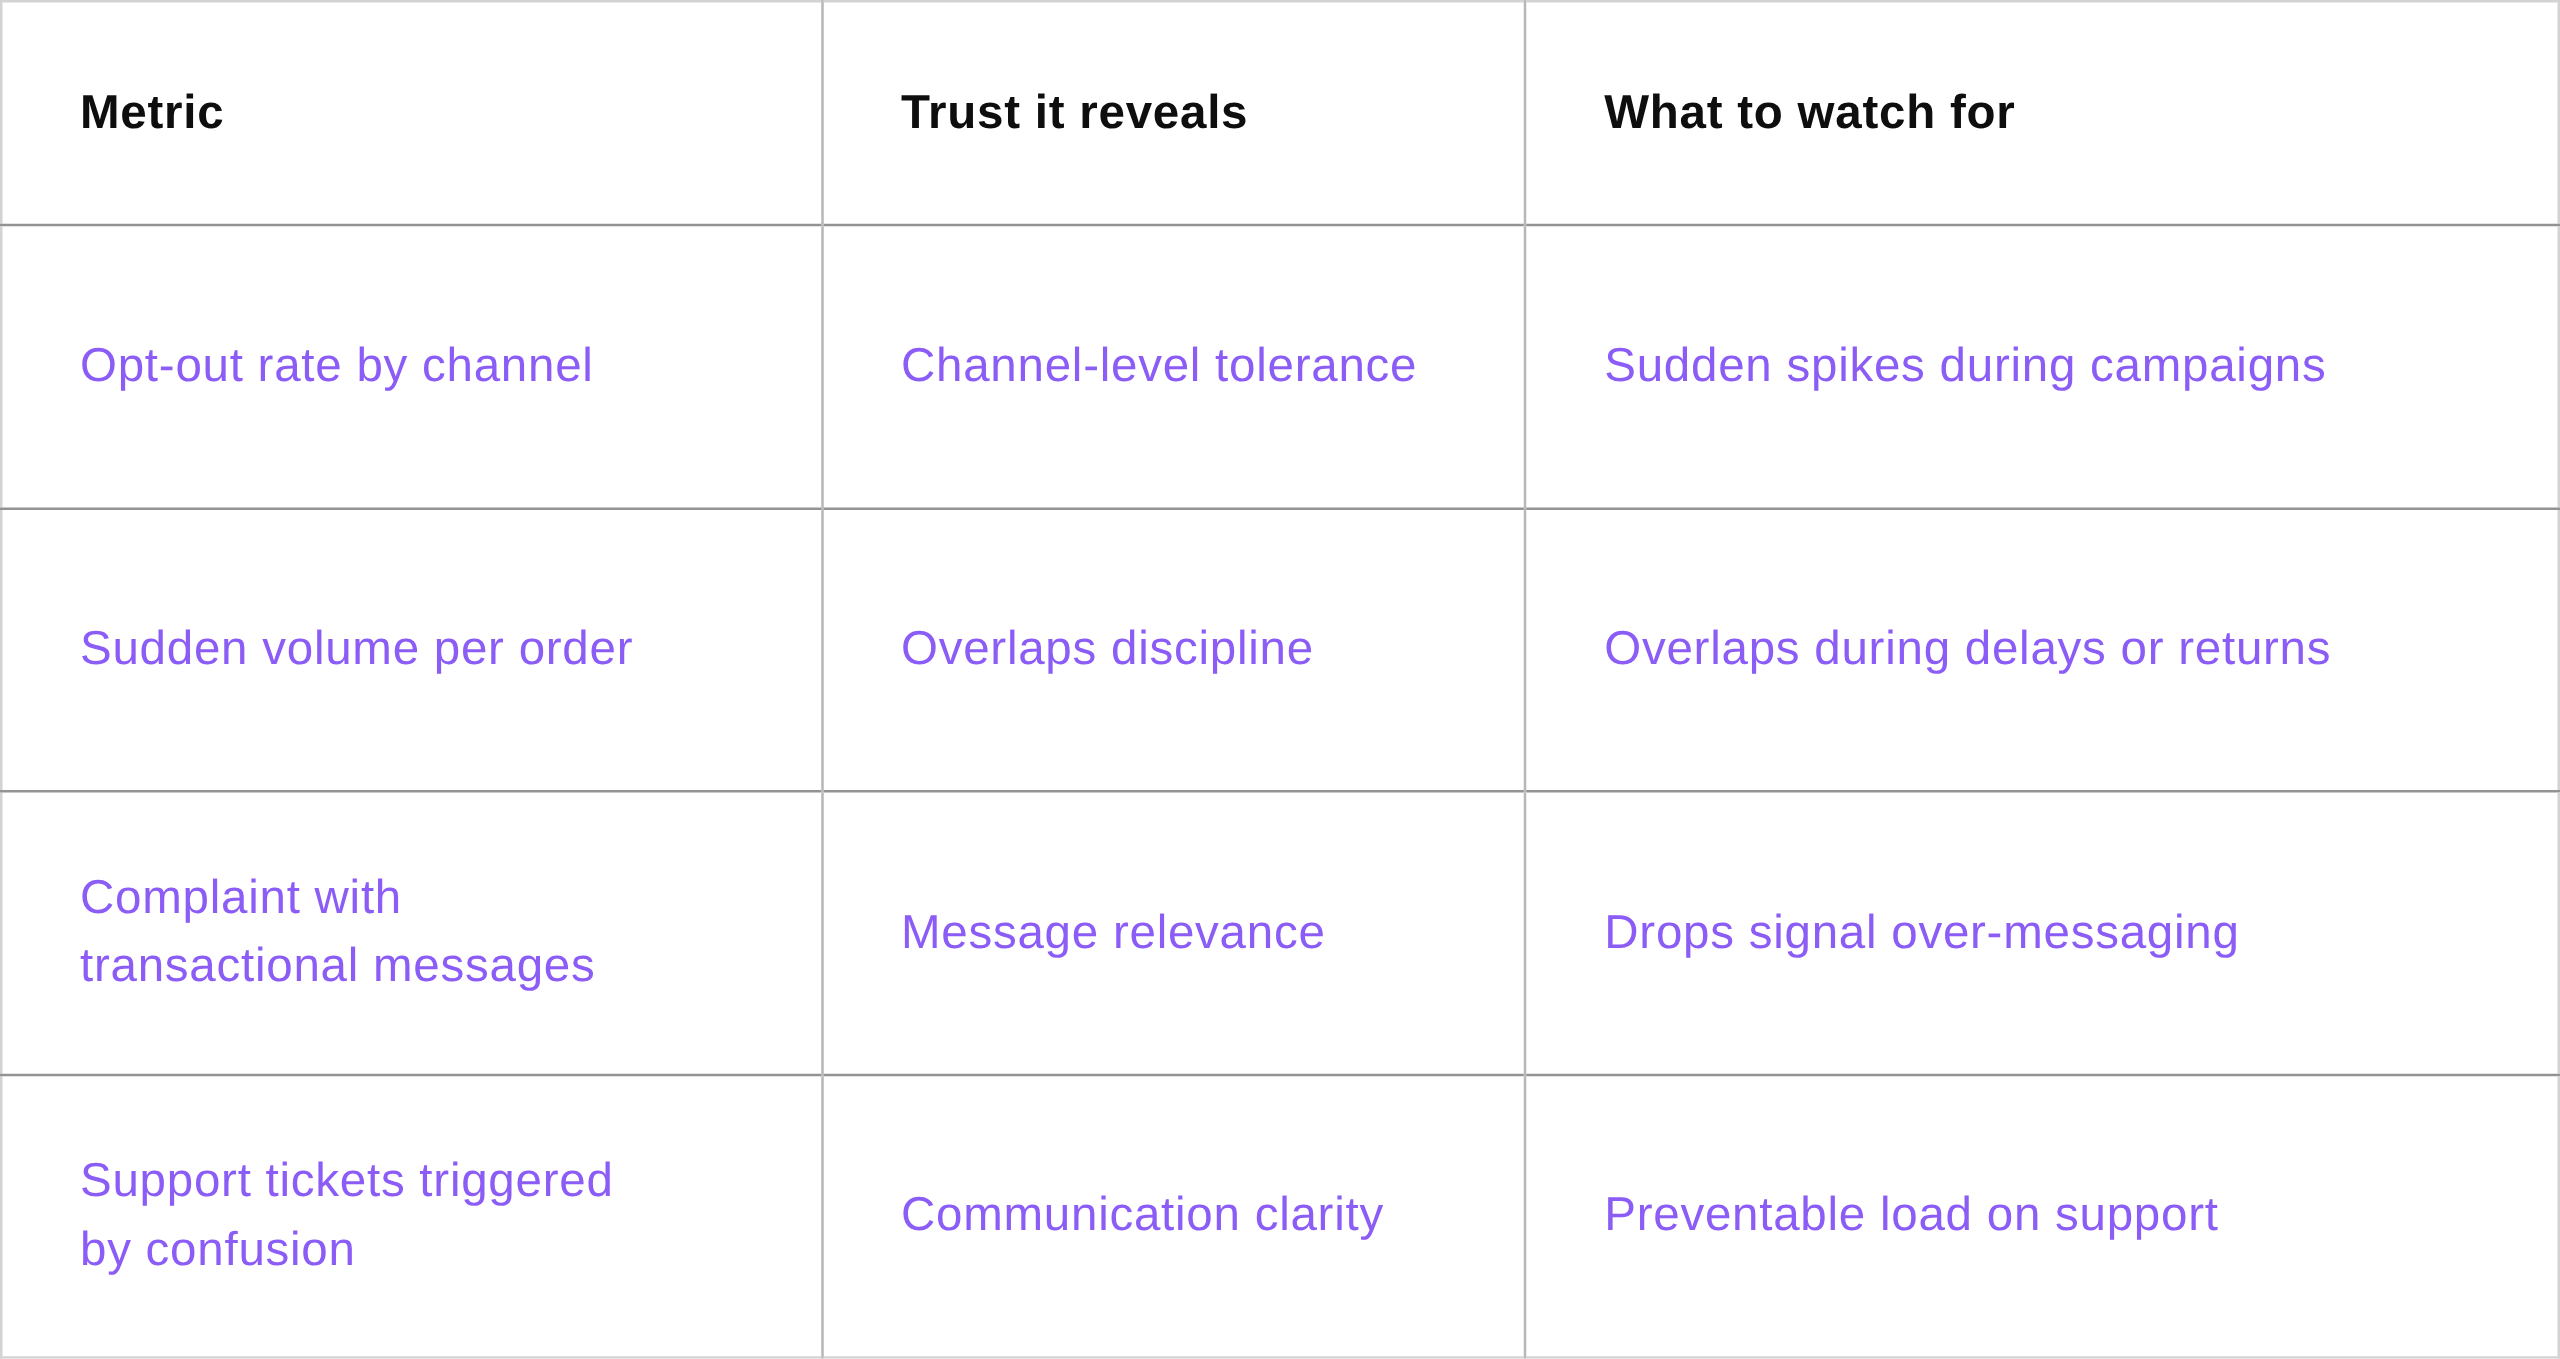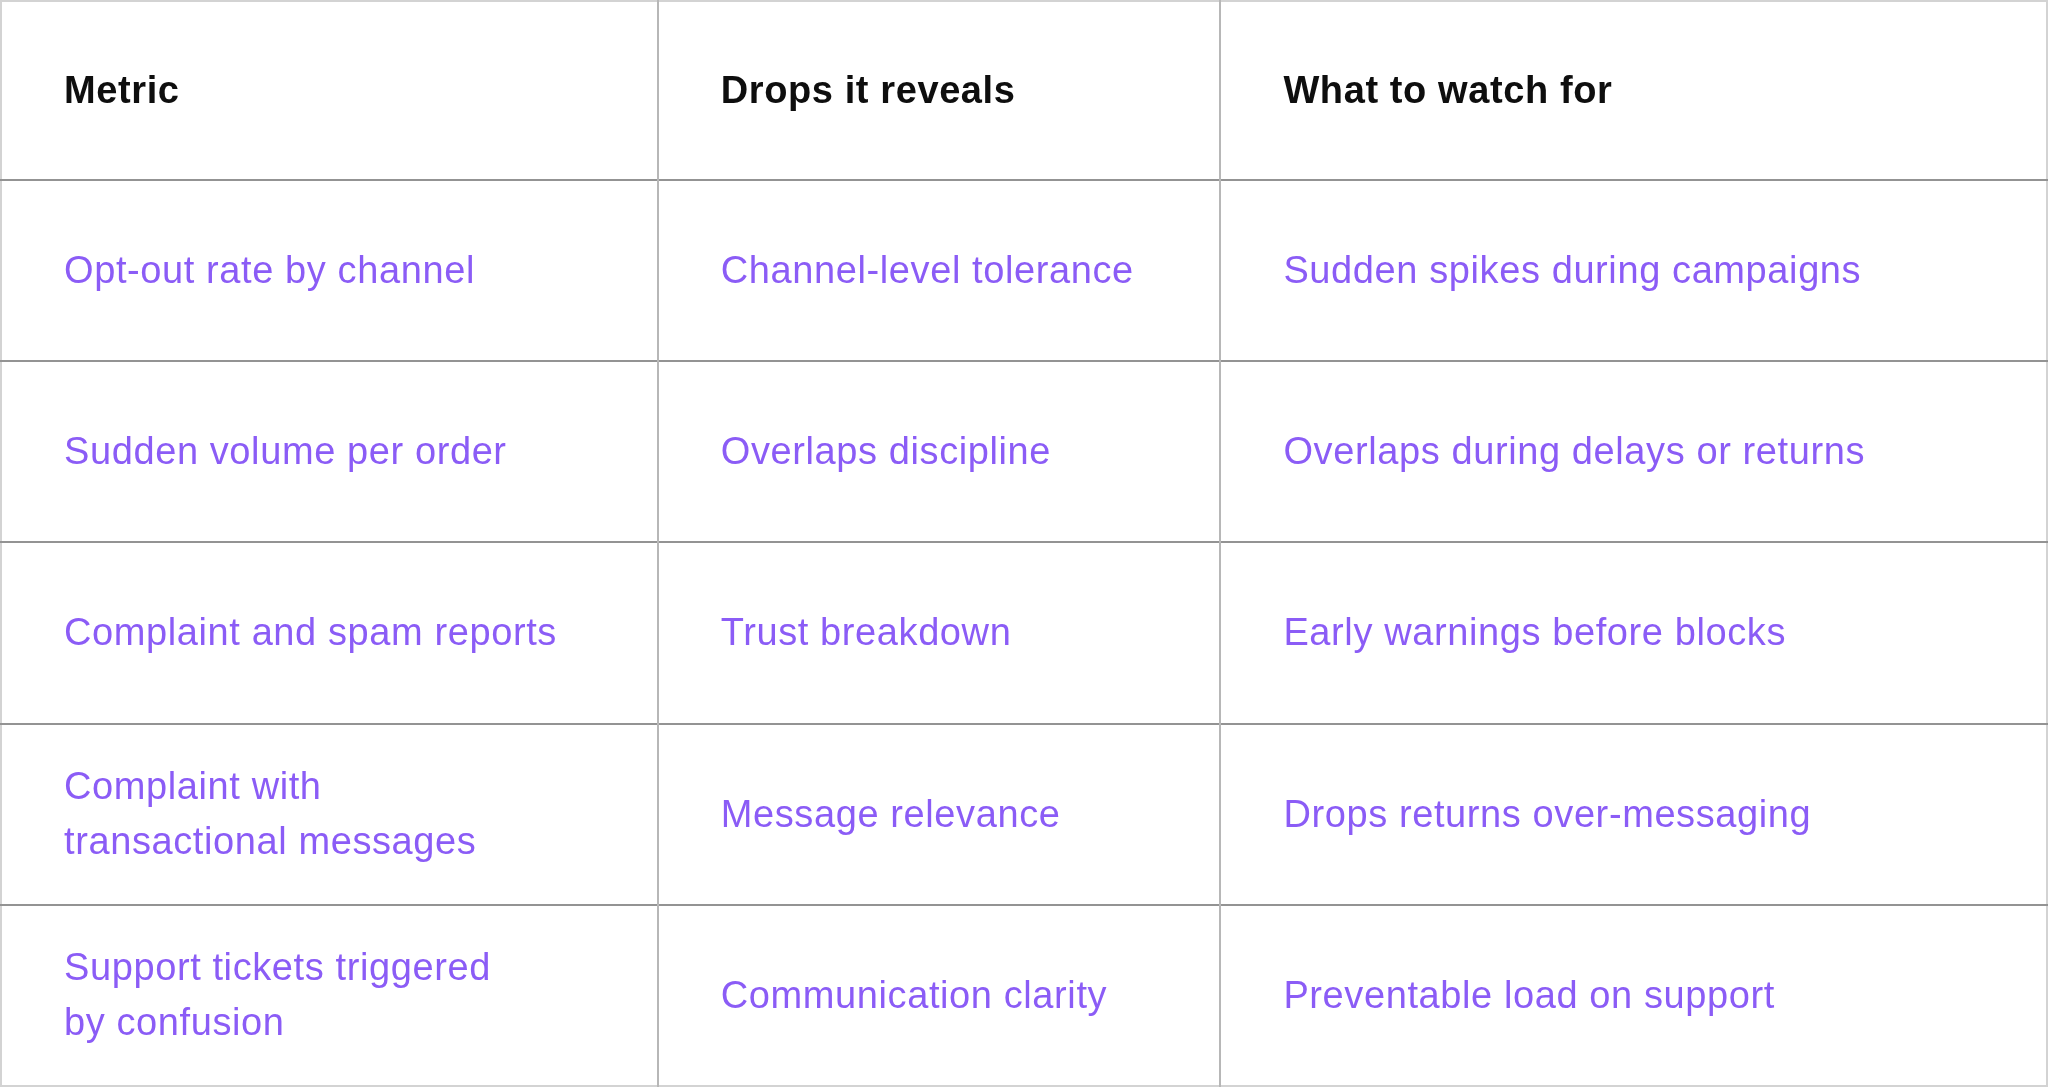--- a/index.html
+++ b/index.html
@@ -63,45 +63,40 @@
 
 <table class="metrics">
   <colgroup>
     <col class="c1">
     <col class="c2">
     <col class="c3">
   </colgroup>
   <thead>
     <tr>
       <th>Metric</th>
-      <th>Drops it reveals</th>
+      <th>Trust it reveals</th>
       <th>What to watch for</th>
     </tr>
   </thead>
   <tbody>
     <tr>
       <td>Opt-out rate by channel</td>
       <td>Channel-level tolerance</td>
       <td>Sudden spikes during campaigns</td>
     </tr>
     <tr>
       <td>Sudden volume per order</td>
       <td>Overlaps discipline</td>
       <td>Overlaps during delays or returns</td>
     </tr>
     <tr>
-      <td>Complaint and spam reports</td>
-      <td>Trust breakdown</td>
-      <td>Early warnings before blocks</td>
-    </tr>
-    <tr>
       <td>Complaint with
 transactional messages</td>
       <td>Message relevance</td>
-      <td>Drops returns over-messaging</td>
+      <td>Drops signal over-messaging</td>
     </tr>
     <tr>
       <td>Support tickets triggered
 by confusion</td>
       <td>Communication clarity</td>
       <td>Preventable load on support</td>
     </tr>
   </tbody>
 </table>
 

